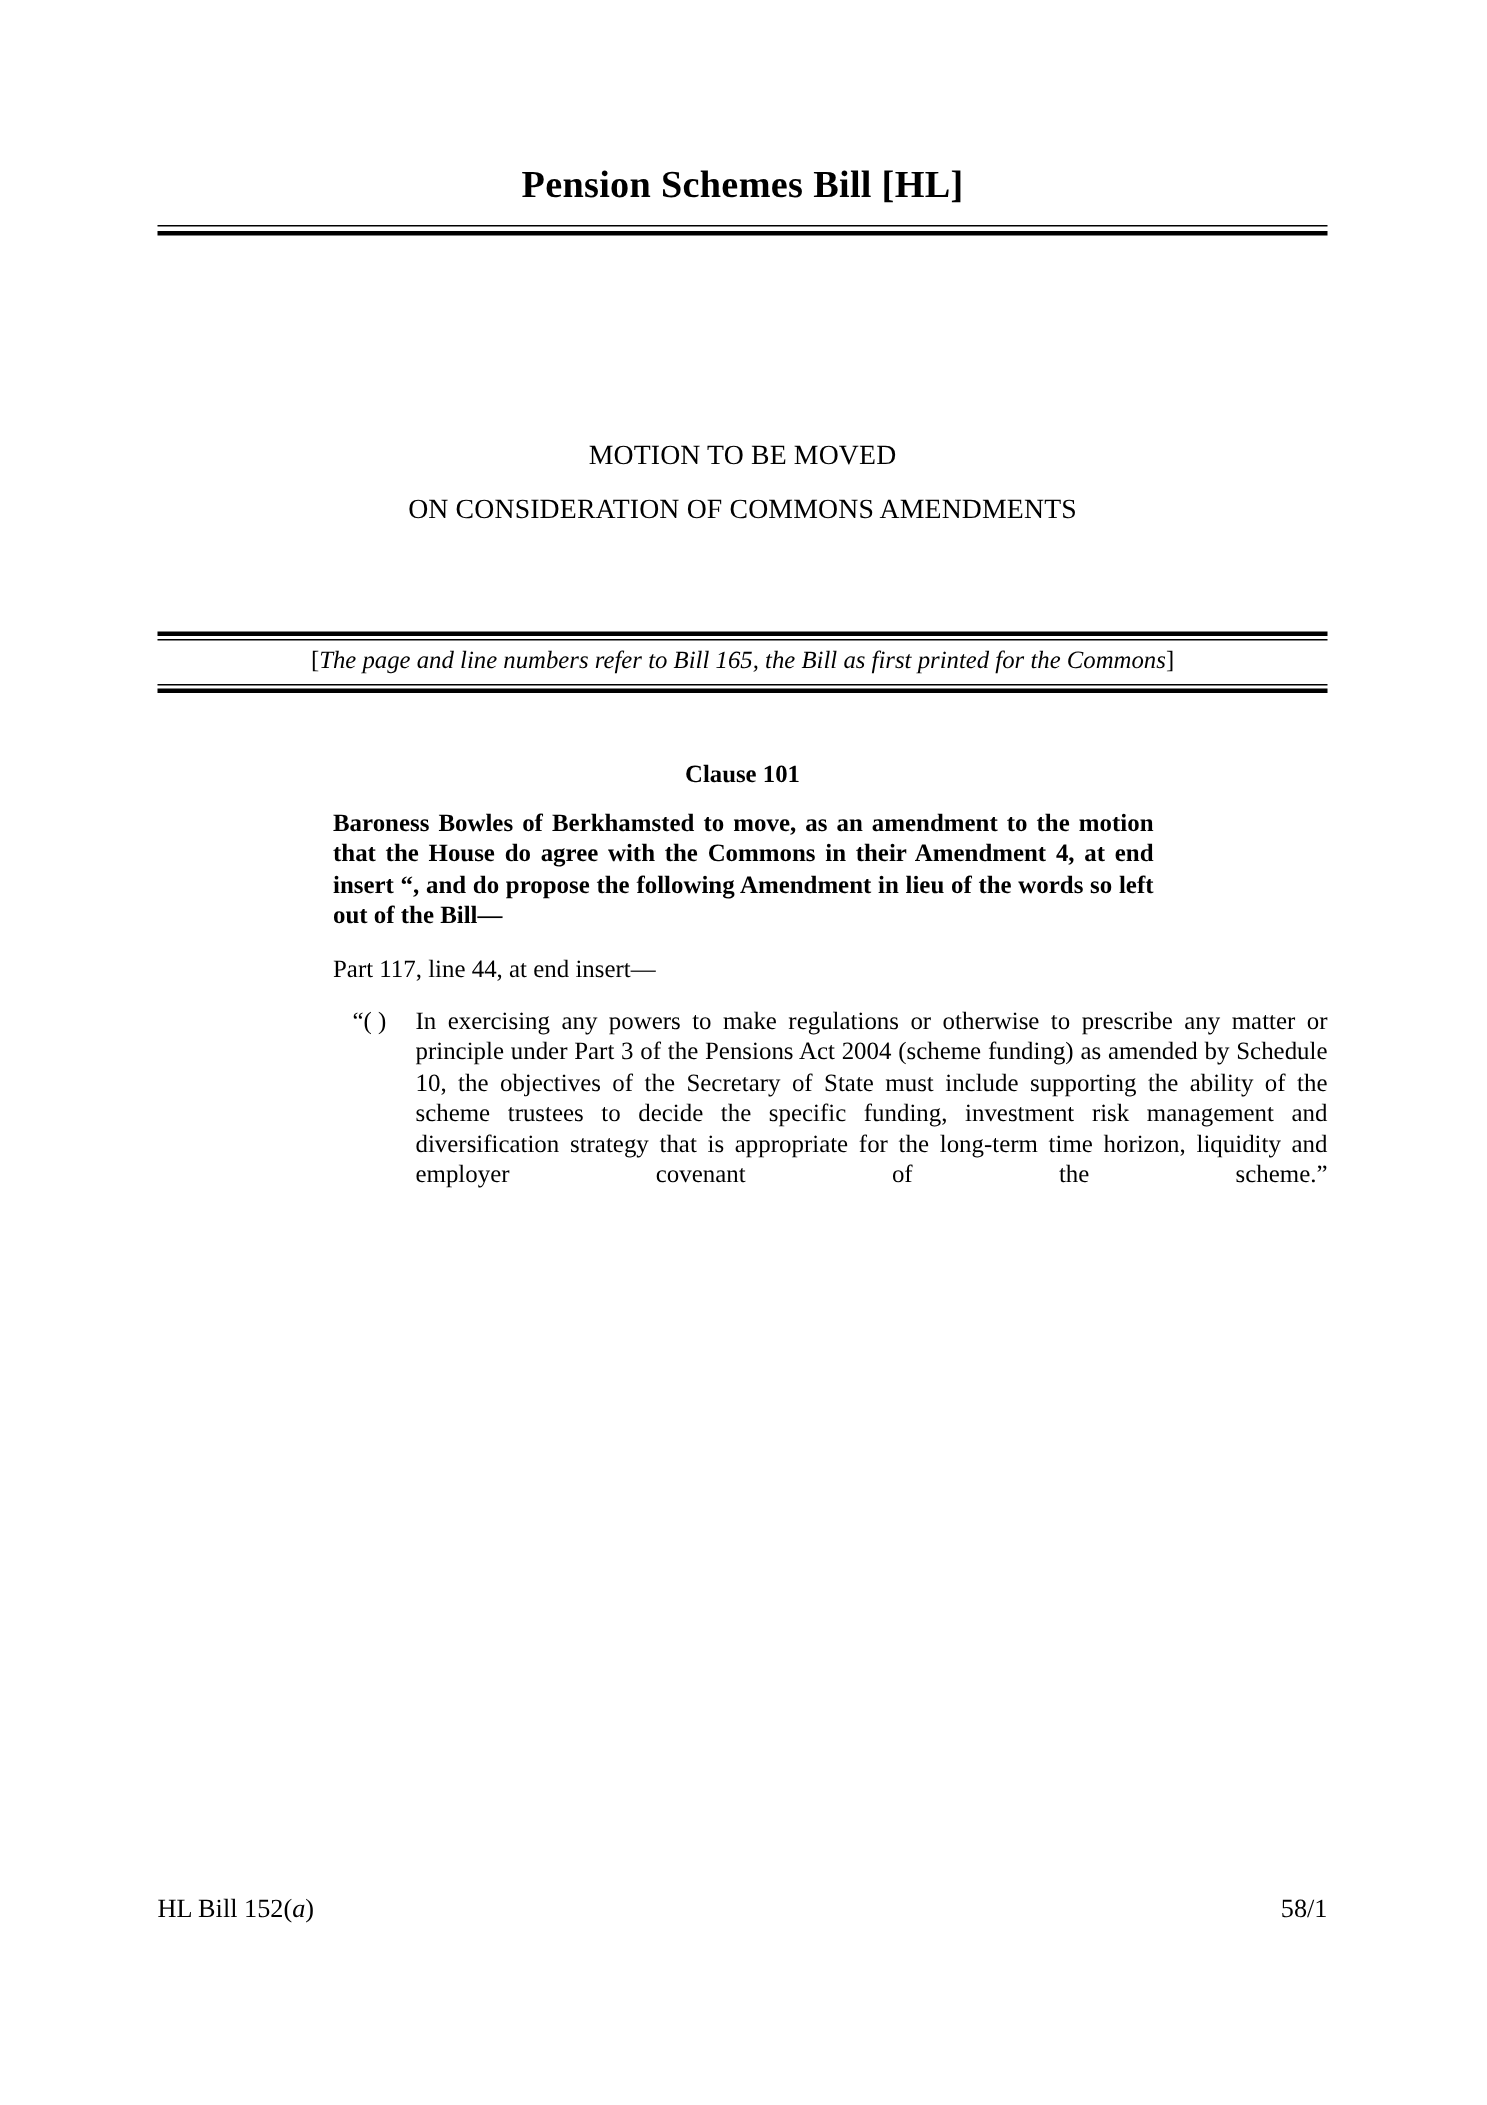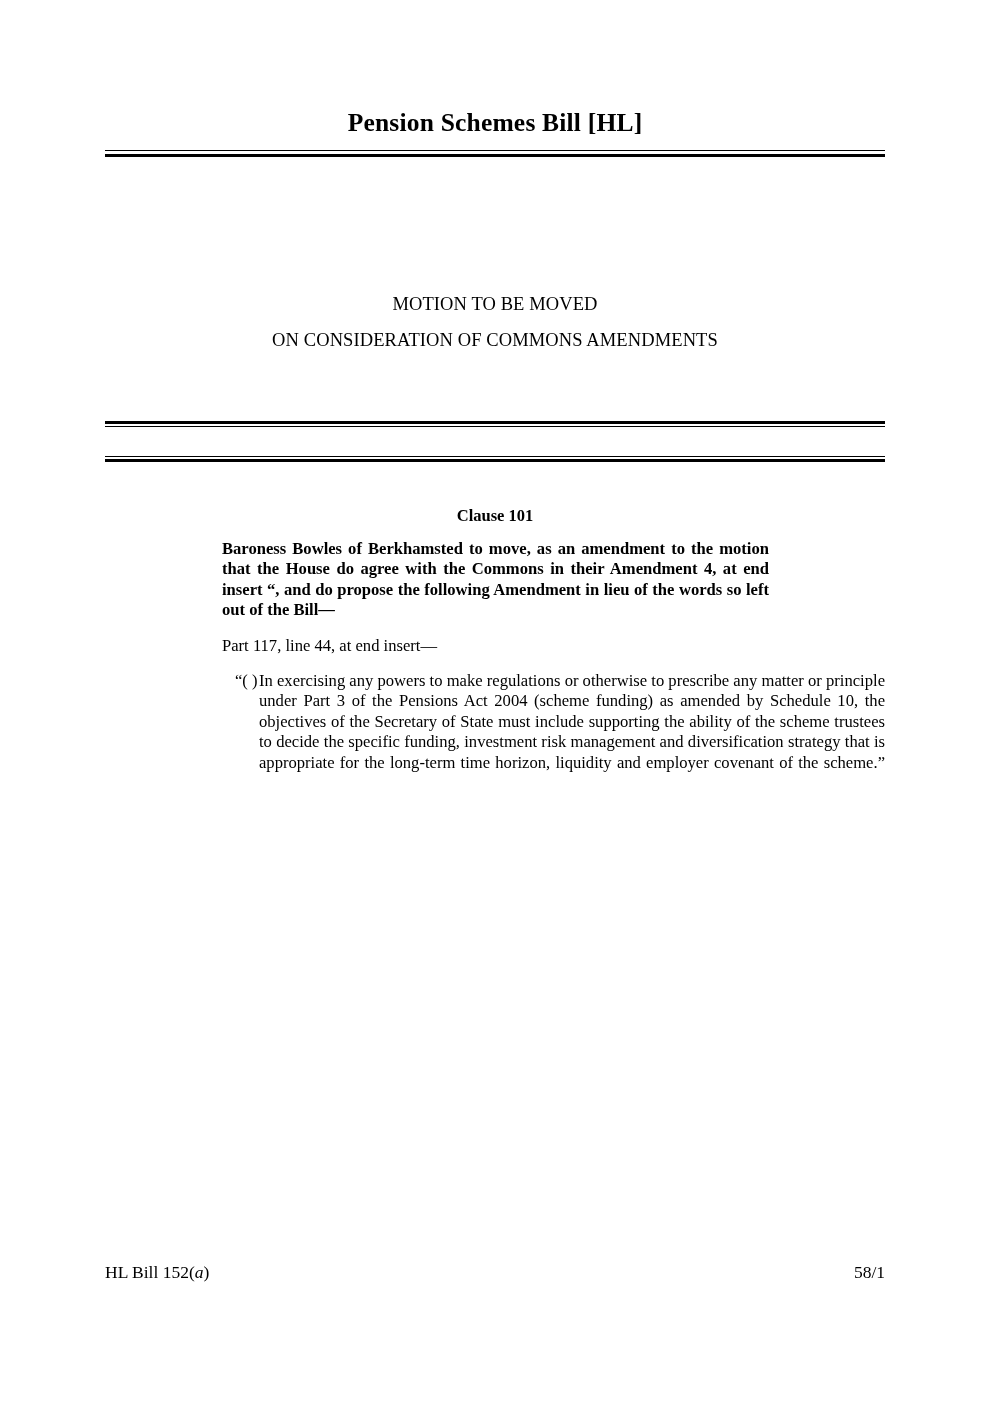--- a/index.html
+++ b/index.html
@@ -123,21 +123,21 @@
   }
   .quoted .marker {
     position: absolute;
     left: 0;
     top: 0;
     width: 48px;
     text-align: left;
     white-space: pre;
   }
   .quoted .qbody {
-    margin-left: 24px;
+    margin-left: 42px;
     text-align: justify;
     text-justify: inter-word;
     hyphens: none;
   }
   .quoted .qbody::after {
     content: "";
     display: inline-block;
     width: 100%;
   }
 
@@ -170,20 +170,23 @@
 
   <div class="subtitle" id="subtitle-line1">MOTION TO BE MOVED</div>
   <div class="subtitle" id="subtitle-line2">ON CONSIDERATION OF COMMONS AMENDMENTS</div>
 
   <div class="rule-group" id="note-rule-top">
     <div class="rule-thick"></div>
     <div class="rule-gap-2"></div>
     <div class="rule-thin"></div>
   </div>
 
+  <div class="note-text">
+    <span class="bracket">[</span><span>The page and line numbers refer to Bill 165, the Bill as first printed for the Commons</span><span class="bracket">]</span>
+  </div>
 
   <div class="rule-group" id="note-rule-bottom">
     <div class="rule-thin"></div>
     <div class="rule-gap-2"></div>
     <div class="rule-thick"></div>
   </div>
 
   <div class="clause-heading">Clause 101</div>
 
   <div class="motion">Baroness Bowles of Berkhamsted to move, as an amendment to the motion that the House do agree with the Commons in their Amendment 4, at end insert “, and do propose the following Amendment in lieu of the words so left out of the Bill—</div>

